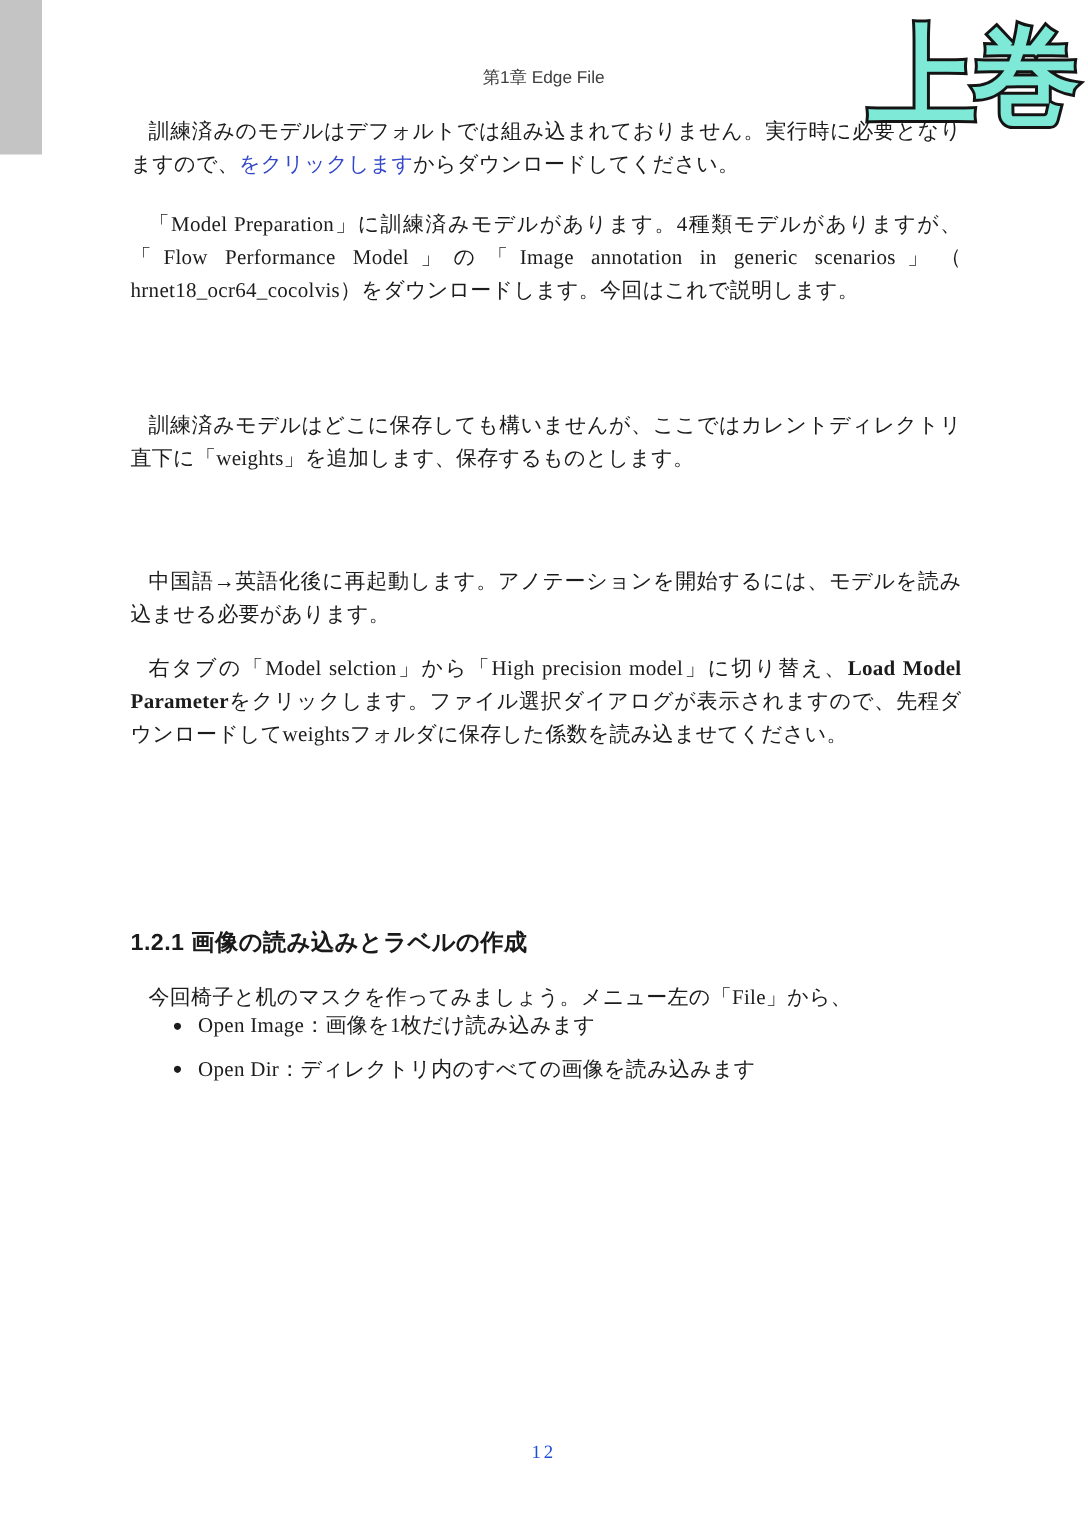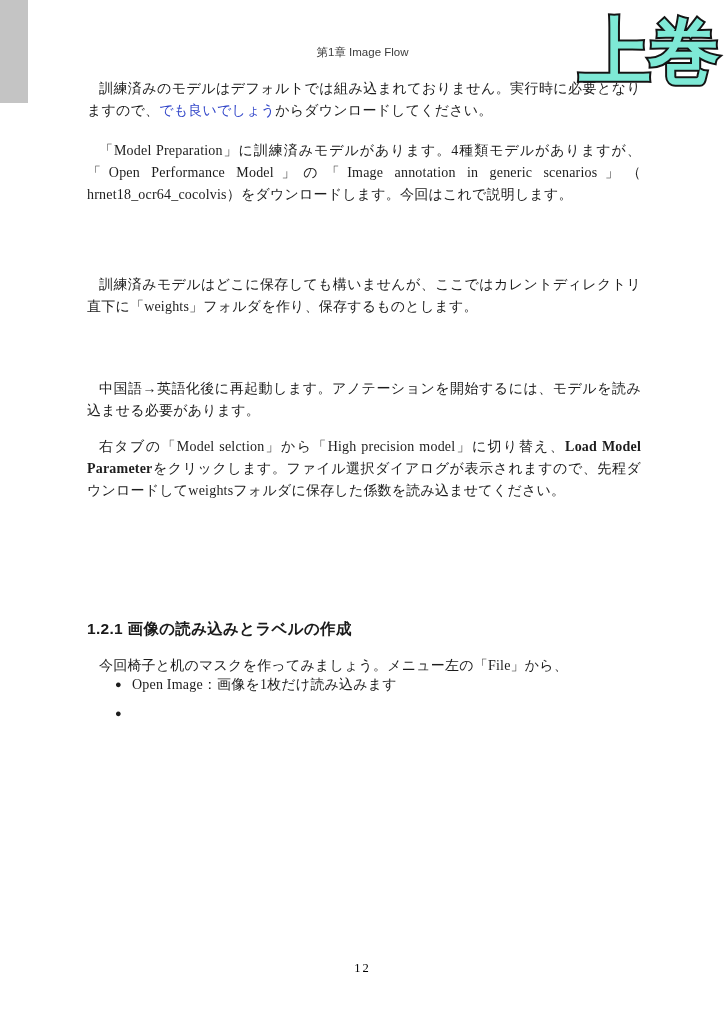--- a/index.html
+++ b/index.html
@@ -100,57 +100,58 @@
   .bullet-row .dot{
     position:absolute;left:28px;top:0;
     font-size:11px;line-height:29px;
   }
 
   .page-number{
     position:absolute;top:960px;left:0;width:100%;
     text-align:center;
     font-size:12.5px;line-height:16px;
     letter-spacing:2px;
-    color:#000000;
+    color:#1d4ed8;
   }
 </style>
 </head>
 <body>
 
 <div class="page">
 
   <div class="corner-tab"></div>
 
-  <div class="doc-header">第1章 Image Flow</div>
+  <div class="doc-header">第1章 Edge File</div>
 
   <div class="stamp">上巻</div>
 
-  <p class="para" style="top:64px"><span>訓練済みのモデルはデフォルトでは組み込まれておりません。実行時に必要となりますので、</span><span class="link">でも良いでしょう</span><span>からダウンロードしてください。</span></p>
+  <p class="para" style="top:64px"><span>訓練済みのモデルはデフォルトでは組み込まれておりません。実行時に必要となりますので、</span><span class="link">をクリックします</span><span>からダウンロードしてください。</span></p>
 
-  <p class="para" style="top:126px">「Model Preparation」に訓練済みモデルがあります。4種類モデルがありますが、「Open Performance Model」の「Image annotation in generic scenarios」（ hrnet18_ocr64_cocolvis）をダウンロードします。今回はこれで説明します。</p>
+  <p class="para" style="top:126px">「Model Preparation」に訓練済みモデルがあります。4種類モデルがありますが、「Flow Performance Model」の「Image annotation in generic scenarios」（ hrnet18_ocr64_cocolvis）をダウンロードします。今回はこれで説明します。</p>
 
 
-  <p class="para" style="top:260px">訓練済みモデルはどこに保存しても構いませんが、ここではカレントディレクトリ直下に「weights」フォルダを作り、保存するものとします。</p>
+  <p class="para" style="top:260px">訓練済みモデルはどこに保存しても構いませんが、ここではカレントディレクトリ直下に「weights」を追加します、保存するものとします。</p>
 
 
   <p class="para" style="top:364px">中国語→英語化後に再起動します。アノテーションを開始するには、モデルを読み込ませる必要があります。</p>
 
   <p class="para" style="top:422px"><span>右タブの「Model selction」から「High precision model」に切り替え、</span><span class="bold">Load Model Parameter</span><span>をクリックします。ファイル選択ダイアログが表示されますので、先程ダウンロードしてweightsフォルダに保存した係数を読み込ませてください。</span></p>
 
 
   <h3 class="subhead" style="top:603px">1.2.1 画像の読み込みとラベルの作成</h3>
 
   <p class="para" style="top:641px">今回椅子と机のマスクを作ってみましょう。メニュー左の「File」から、</p>
 
   <div class="bullet-list" style="top:670px">
     <div class="bullet-row">
       <span class="dot">●</span>
       <span>Open Image：画像を1枚だけ読み込みます</span>
     </div>
     <div class="bullet-row">
       <span class="dot">●</span>
+      <span>Open Dir：ディレクトリ内のすべての画像を読み込みます</span>
     </div>
   </div>
 
 
   <div class="page-number">12</div>
 
 </div>
 
 </body></html>

